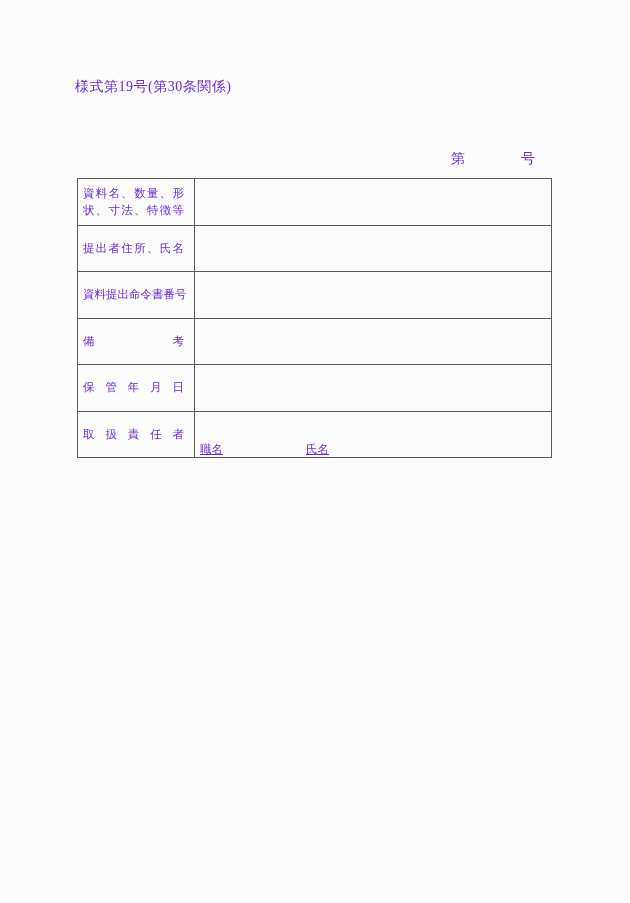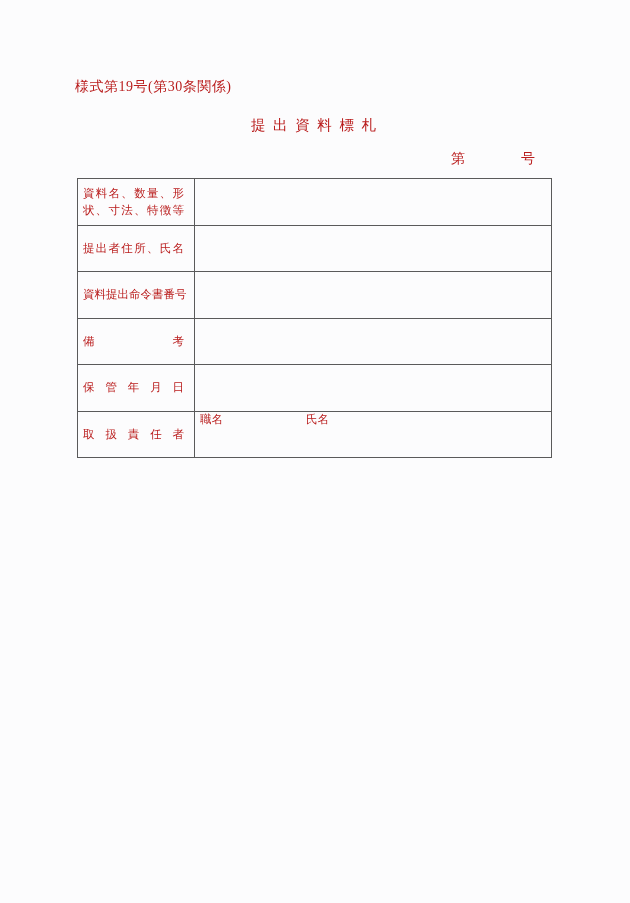--- a/index.html
+++ b/index.html
@@ -6,21 +6,21 @@
     margin: 0;
     padding: 0;
     background: #fcfcfd;
   }
   .page {
     position: relative;
     width: 572px;
     height: 903px;
     background: #fcfcfd;
     font-family: "Liberation Serif", "DejaVu Serif", serif;
-    color: #b91c1c;
+    color: #6d28d9;
     overflow: hidden;
   }
   .form-number {
     position: absolute;
     left: 75px;
     top: 78px;
     font-size: 14px;
     letter-spacing: 0.5px;
     white-space: nowrap;
   }
@@ -75,36 +75,36 @@
   }
   .jchars {
     display: flex;
     justify-content: space-between;
     font-size: 11.5px;
     line-height: 17px;
   }
   .cell-value {
     flex: 1;
     display: flex;
-    align-items: flex-start;
+    align-items: flex-end;
     font-size: 11.5px;
     padding-left: 5px;
+    text-decoration: underline;
   }
   .shimei-label {
     margin-left: 83px;
   }
 </style>
 </head>
 <body>
 
 <div class="page">
 
   <div class="form-number">様式第19号(第30条関係)</div>
 
-  <div class="doc-title">提 出 資 料 標 札</div>
 
   <div class="doc-number">
     <span>第</span>
     <span>号</span>
   </div>
 
   <div class="form-table">
 
     <div class="trow">
       <div class="cell-label">

